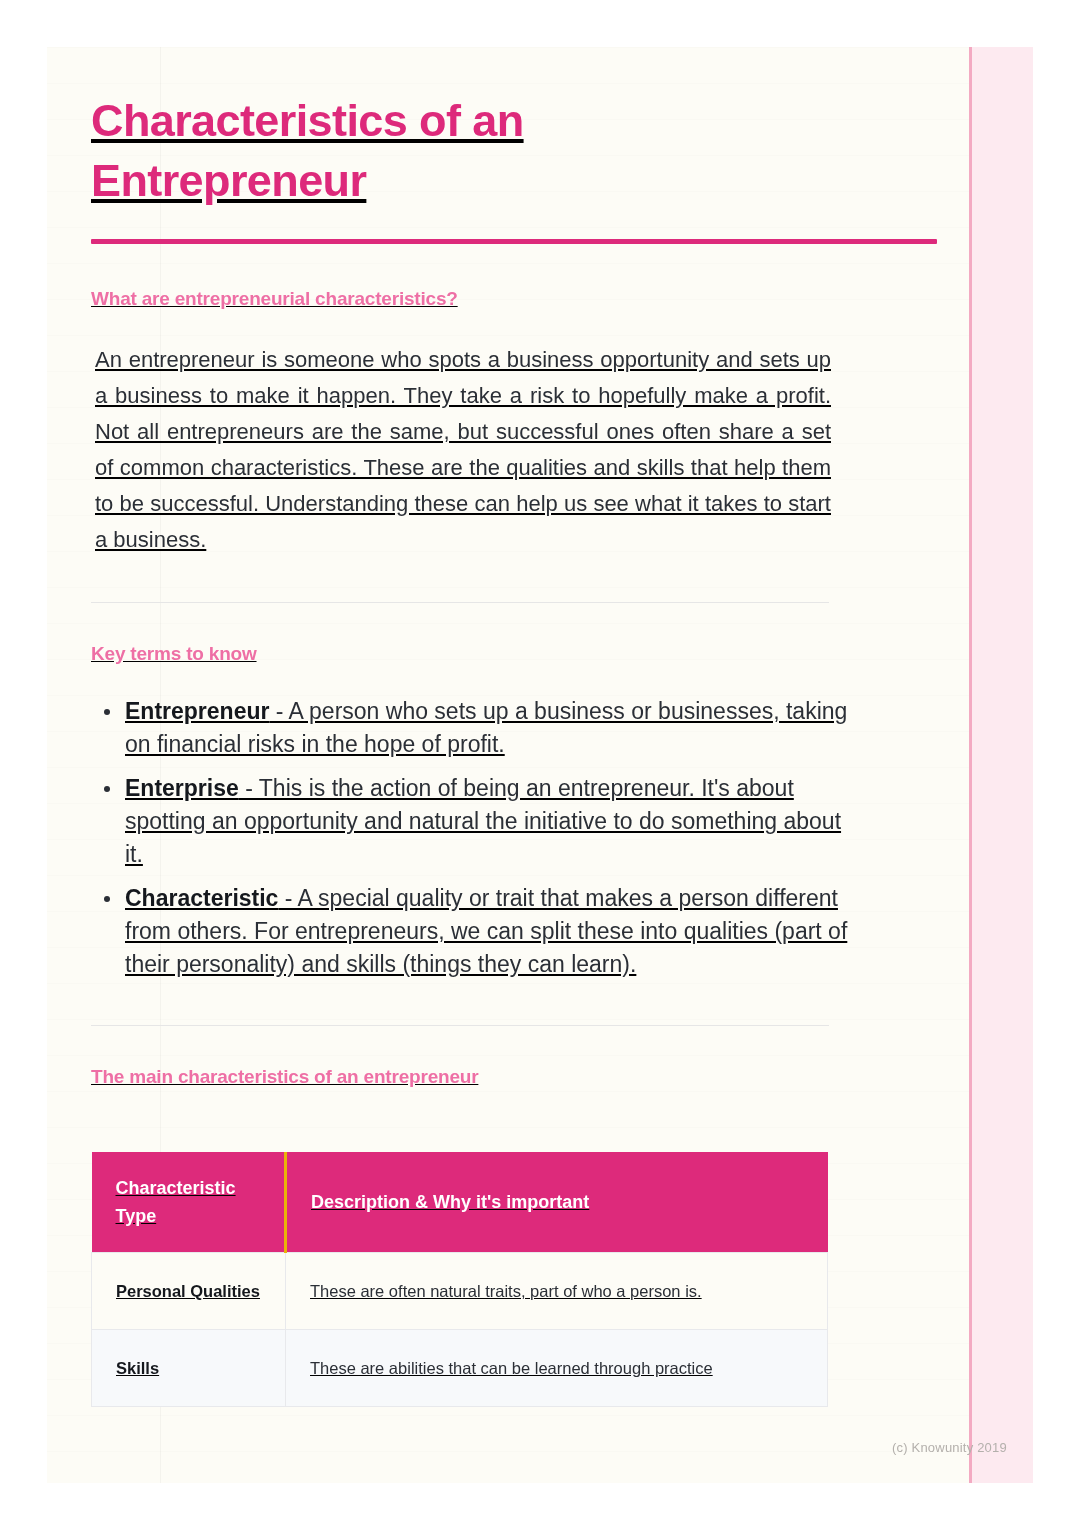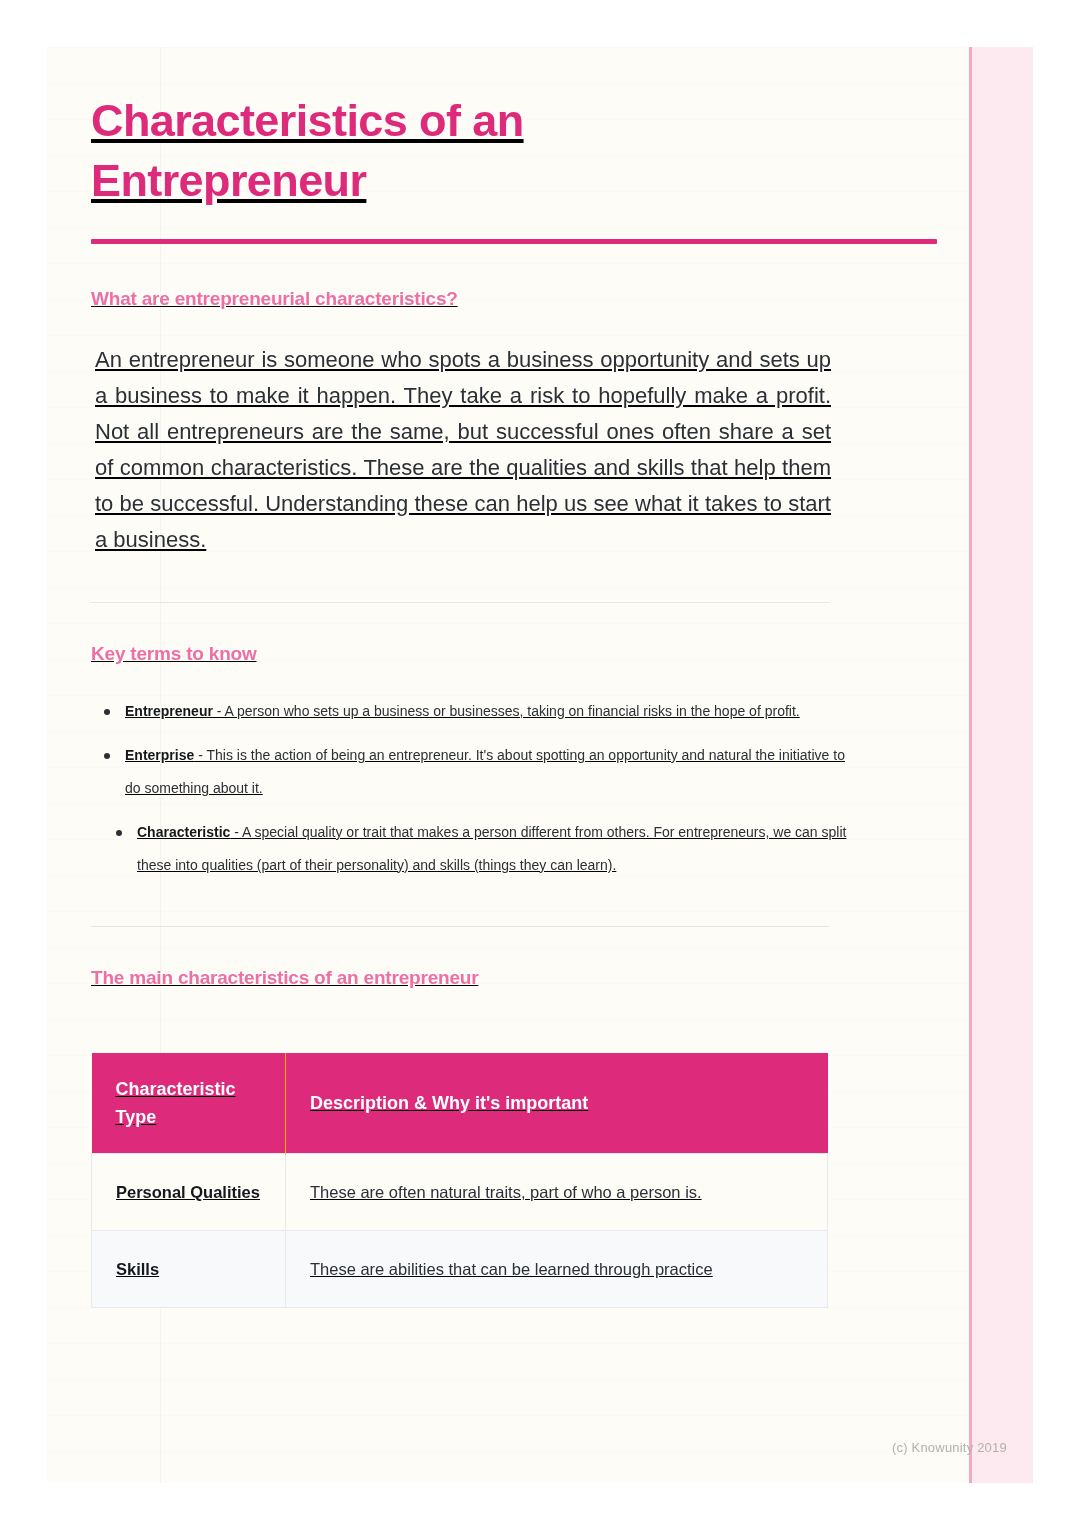--- a/index.html
+++ b/index.html
@@ -121,26 +121,26 @@
   }
 
   ul.term-list {
     margin: 0;
     padding: 0 0 0 34px;
     list-style: none;
     width: 736px;
   }
   ul.term-list li {
     position: relative;
-    font-size: 14px;
+    font-size: 23px;
     line-height: 33px;
     color: #2b2f36;
     margin-bottom: 11px;
   }
-  ul.term-list li:last-child { margin-bottom: 0; margin-left: 12px; }
+  ul.term-list li:last-child { margin-bottom: 0; }
   ul.term-list li::before {
     content: "";
     position: absolute;
     left: -21px;
     top: 14px;
     width: 6px;
     height: 6px;
     border-radius: 50%;
     background: #2b2f36;
   }
@@ -157,21 +157,21 @@
   }
   .char-table th {
     background: #dd2a7b;
     color: #ffffff;
     font-size: 18px;
     font-weight: bold;
     text-align: left;
     vertical-align: middle;
     padding: 22px 24px;
     line-height: 28px;
-    border-right: 1px solid #eab308;
+    border-right: 3px solid #eab308;
   }
   .char-table th:last-child { border-right: none; }
   .char-table col.c1 { width: 194px; }
   .char-table col.c2 { width: 542px; }
 
   .char-table td {
     font-size: 16.5px;
     line-height: 28px;
     color: #2b2f36;
     vertical-align: middle;

